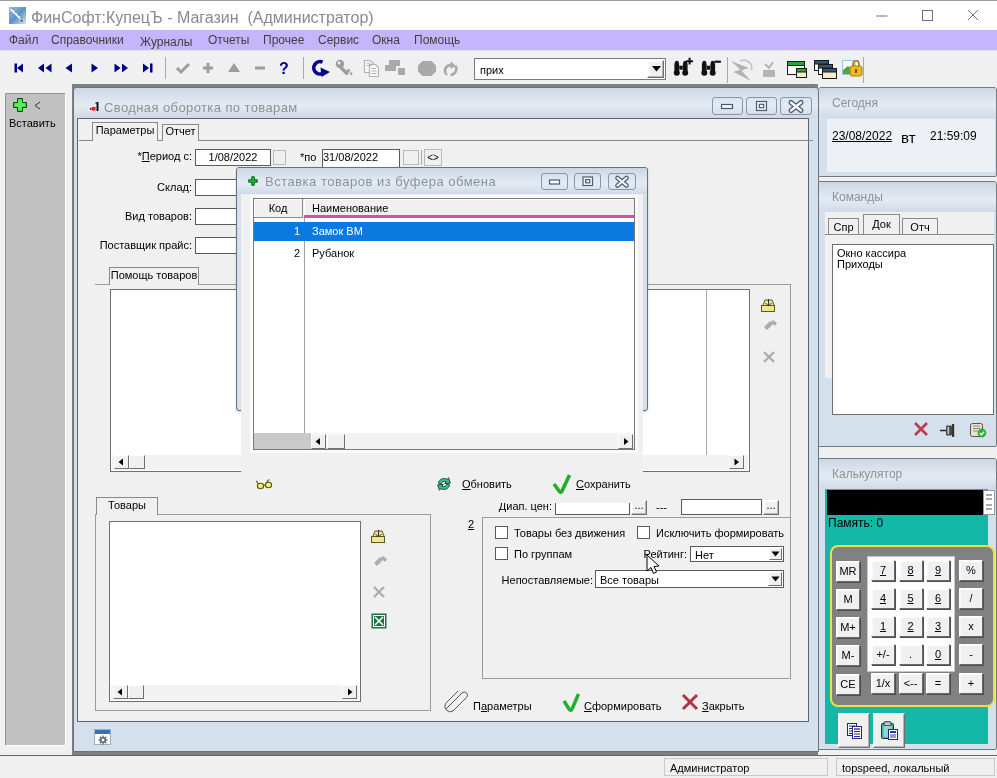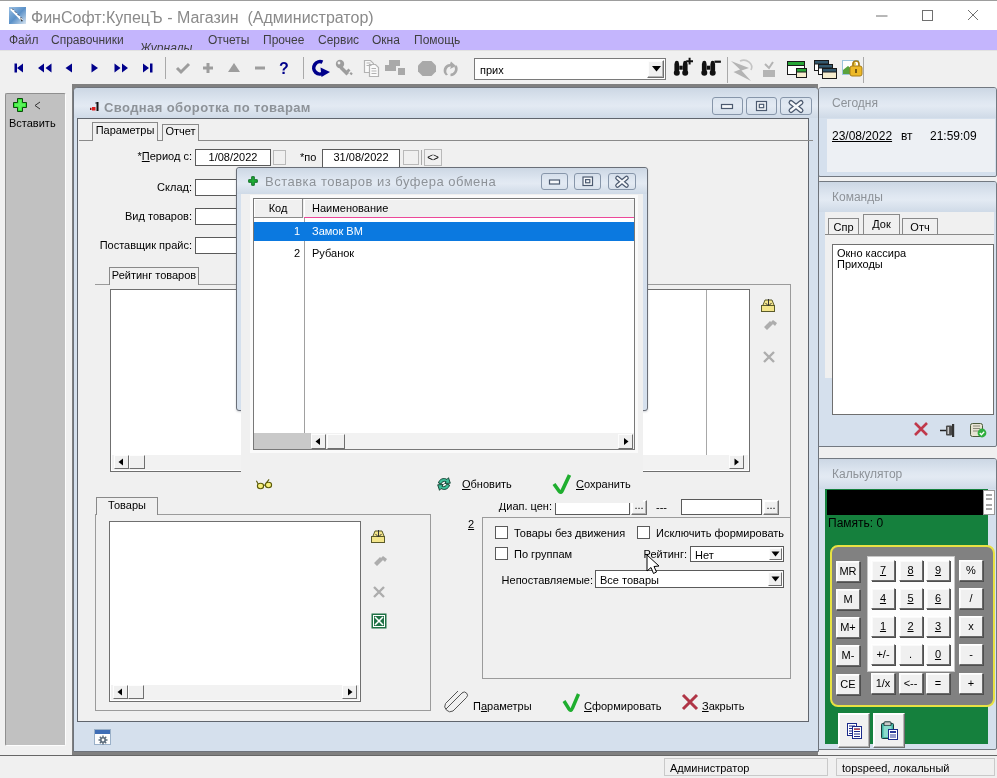--- a/index.html
+++ b/index.html
@@ -42,21 +42,21 @@
   <svg class="a" style="left:866px;top:0;" width="131" height="30" viewBox="0 0 131 30">
     <path d="M10 15 H21.5" stroke="#707070" stroke-width="1"></path>
     <rect x="56.5" y="9.5" width="10" height="10" fill="none" stroke="#707070" stroke-width="1"></rect>
     <path d="M102 9 L112 19 M112 9 L102 19" stroke="#707070" stroke-width="1"></path>
   </svg>
 </div>
 
 <div class="a" id="menubar" style="left:0;top:30px;width:997px;height:20px;background:#c4b5fd;color:#3f3f3f;font-size:12px;">
   <span class="a" style="left:9px;top:3px;">Файл</span>
   <span class="a" style="left:51px;top:3px;">Справочники</span>
-  <span class="a" style="left:140px;top:11px;font-style:italic;">Журналы</span>
+  <span class="a" style="left:140px;top:5px;">Журналы</span>
   <span class="a" style="left:208px;top:3px;">Отчеты</span>
   <span class="a" style="left:263px;top:3px;">Прочее</span>
   <span class="a" style="left:318px;top:3px;">Сервис</span>
   <span class="a" style="left:372px;top:3px;">Окна</span>
   <span class="a" style="left:414px;top:3px;">Помощь</span>
 </div>
 
 <div class="a" id="toolbar" style="left:0;top:50px;width:997px;height:34px;background:#f0f0f0;border-top:1px solid #e2e2e2;">
   <svg class="a" style="left:0;top:0;" width="997" height="33" viewBox="0 0 997 33">
     <g fill="#00008b">
@@ -173,21 +173,21 @@
   <div class="lbl" style="left:9px;top:33px;color:#000;">Вставить</div>
 </div>
 
 <div class="a" id="rightcol" style="left:818px;top:84px;width:179px;height:671px;background:#f0f0f0;"></div>
 <div class="a pnl" style="left:818px;top:87px;width:179px;height:90px;">
   <div class="cap" style="height:30px;">
         <span style="position:absolute;left:13px;top:8px;">Сегодня</span>
       </div>
   <div class="a" style="left:8px;top:31px;width:168px;height:53px;background:#edf0f4;">
     <span class="a" style="left:5px;top:10px;font-size:12px;text-decoration:underline;">23/08/2022</span>
-    <span class="a" style="left:74px;top:10px;font-size:12px;">вт</span>
+    <span class="a" style="left:74px;top:10px;font-size:15px;">вт</span>
     <span class="a" style="left:103px;top:10px;font-size:12px;">21:59:09</span>
   </div>
 </div>
 <div class="a pnl" style="left:817px;top:181px;width:180px;height:266px;">
   <div class="cap" style="height:30px;">
         <span style="position:absolute;left:14px;top:8px;">Команды</span>
       </div>
   <div class="a" style="left:7px;top:30px;width:169px;height:166px;background:#f0f0f0;">
     <div class="a" style="left:0px;top:21.5px;width:169px;height:1px;background:#898989;"></div>
     <div class="tab" style="left:3px;top:6px;width:31px;height:16px;line-height:17px;">Спр</div>
@@ -206,21 +206,21 @@
       <path d="M60 5 h7 M60 7.5 h7 M60 10 h7" stroke="#8a8a7a"></path>
       <circle cx="69" cy="12" r="4.4" fill="#2fae3e"></circle>
       <path d="M66.8 12 l1.6 1.7 l2.8 -3" stroke="#fff" stroke-width="1.3" fill="none"></path>
     </svg>
   </div>
 </div>
 <div class="a pnl" style="left:817px;top:458px;width:180px;height:292px;">
   <div class="cap" style="height:30px;">
         <span style="position:absolute;left:14px;top:8px;">Калькулятор</span>
       </div>
-  <div class="a" style="left:7px;top:30px;width:163px;height:255px;background:#15803d;">
+  <div class="a" style="left:7px;top:30px;width:163px;height:255px;background:#14b8a6;">
     <div class="a" style="left:2px;top:1px;width:156px;height:25px;background:#000;"></div>
     <div class="a" style="left:158px;top:1px;width:12px;height:25px;background:#fff;border:1px solid #9a9a9a;">
       <svg width="10" height="23">
             <path d="M2 4 h6 M2 8 h6 M2 14 h6 M2 18 h6" stroke="#555"></path>
           </svg>
     </div>
     <div class="lbl" style="left:3px;top:28px;font-size:12px;">Память: 0</div>
     <div class="a" style="left:5px;top:56px;width:165px;height:162px;background:#818181;border:2px solid #e8e243;border-radius:8px;">
       <div class="a" style="left:34.5px;top:9px;width:88px;height:116px;background:#fdfdfd;border:1px solid #c6c6c6;"></div>
       <div class="cbtn" style="left:4px;top:14px;">MR</div>
@@ -265,21 +265,21 @@
         <rect x="3.5" y="5" width="8" height="11" fill="#8adbcd"></rect>
         <rect x="8.5" y="8.5" width="9" height="10" fill="#fff" stroke="#1a2a8a"></rect>
         <rect x="10" y="10" width="6" height="2" fill="#2a3a9a"></rect>
         <path d="M10 14 h6 M10 16 h6" stroke="#2a3a9a"></path>
       </svg>
     </div>
   </div>
 </div>
 
 <div class="a" id="child" style="left:73px;top:87px;width:746px;height:665px;background:#d5e0ed;border:1px solid #6e737b;border-radius:5px 5px 0 0;">
-  <div class="cap" style="height:30px;background:linear-gradient(180deg,#ccd7e4 0%,#dfe7f1 45%,#e3eaf3 60%,#cfdae7 100%);border-radius:3px 3px 0 0;font-weight:bold;">
+  <div class="cap" style="height:30px;background:linear-gradient(180deg,#ccd7e4 0%,#dfe7f1 45%,#e3eaf3 60%,#cfdae7 100%);border-radius:3px 3px 0 0;">
     <svg class="a" style="left:16px;top:14px;" width="10" height="10" viewBox="0 0 10 10">
       <rect x="6.5" y="0" width="2" height="9" fill="#111"></rect>
       <path d="M5 1 l1.5 -1 v2 z" fill="#111"></path>
       <rect x="2" y="5" width="3.5" height="3.5" fill="#e02020"></rect>
       <rect x="0" y="5.8" width="1.5" height="2.2" fill="#8a1010"></rect>
     </svg>
     <span class="a" style="left:30px;top:12px;font-size:13px;letter-spacing:0.4px;">Сводная оборотка по товарам</span>
     <svg class="a" style="left:638px;top:9px;" width="104" height="19" viewBox="0 0 104 19">
       <g fill="none" stroke="#8796aa">
         <rect x="0.5" y="0.5" width="30" height="17" rx="2.5"></rect>
@@ -296,31 +296,31 @@
     </svg>
   </div>
   <div class="a" id="form" style="left:3px;top:30px;width:732px;height:604px;background:#f0f0f0;border:1px solid #60656d;">
     <div class="a" style="left:1px;top:21px;width:734px;height:1px;background:#8a8a8a;"></div>
     <div class="tab" style="left:14px;top:3px;width:66px;height:19px;line-height:15px;z-index:2;">Параметры</div>
     <div class="tab" style="left:84px;top:5px;width:37px;height:17px;line-height:13px;">Отчет</div>
     <div class="lbl" style="left:14px;top:31px;width:100px;text-align:right;">*<u>П</u>ериод с:</div>
     <div class="fld" style="left:117px;top:30px;width:76px;height:17px;text-align:center;">1/08/2022</div>
     <div class="a" style="left:195px;top:31px;width:13px;height:15px;background:#f0f0f0;border:1px solid #b9b9b9;"></div>
     <div class="lbl" style="left:222px;top:32px;">*по</div>
-    <div class="fld" style="left:244px;top:30px;width:78px;height:31px;text-align:center;">31/08/2022</div>
+    <div class="fld" style="left:244px;top:30px;width:78px;height:31px;text-align:left;">31/08/2022</div>
     <div class="a" style="left:325px;top:31px;width:16px;height:15px;background:#f0f0f0;border:1px solid #b9b9b9;"></div>
     <div class="a" style="left:343px;top:31px;width:1px;height:15px;background:#aaa;"></div>
     <div class="a" style="left:346px;top:30px;width:18px;height:17px;background:#f0f0f0;border:1px solid #b9b9b9;text-align:center;font-size:10px;line-height:15px;">&lt;&gt;</div>
     <div class="lbl" style="left:14px;top:62px;width:100px;text-align:right;">Склад:</div>
     <div class="fld" style="left:117px;top:60px;width:203px;height:17px;"></div>
     <div class="lbl" style="left:14px;top:91px;width:100px;text-align:right;">Вид товаров:</div>
     <div class="fld" style="left:117px;top:89px;width:203px;height:17px;"></div>
     <div class="lbl" style="left:14px;top:120px;width:100px;text-align:right;">Поставщик прайс:</div>
     <div class="fld" style="left:117px;top:118px;width:203px;height:17px;"></div>
-    <div class="tab" style="left:31px;top:148px;width:90px;height:18px;line-height:15px;z-index:2;">Рейтинг товаров</div>
+    <div class="tab" style="left:31px;top:148px;width:90px;height:18px;line-height:15px;z-index:2;">Помощь товаров</div>
     <div class="lbox" style="left:32px;top:170px;width:202px;height:183px;">
       <div class="a" style="left:1px;bottom:1px;width:198px;height:15px;background:#f2f2f2;">
         <div class="sb-btn" style="left:2px;top:0px;width:15px;height:14px;"><svg width="13" height="12">
                 <path d="M8 2.5 v7 l-4.5 -3.5 z" fill="#000"></path>
               </svg></div>
         <div class="sb-btn" style="left:17px;top:0px;width:16px;height:14px;"></div>
       </div>
     </div>
     <div class="lbox" style="left:428px;top:170px;width:244px;height:183px;">
       <div class="a" style="left:199px;top:0px;width:1px;height:166px;background:#a8a8a8;"></div>
@@ -442,21 +442,21 @@
         <rect x="44.6" y="6.6" width="4.2" height="3.2" fill="none"></rect>
       </g>
       <path d="M76.5 5 L85.5 12.5 M85.5 5 L76.5 12.5" stroke="#4c5a70" stroke-width="4.6" stroke-linecap="round"></path>
       <path d="M76.5 5 L85.5 12.5 M85.5 5 L76.5 12.5" stroke="#f6f8fb" stroke-width="2.2" stroke-linecap="round"></path>
     </svg>
   </div>
   <div class="a" style="left:4px;top:26px;width:402px;height:309px;background:#f0f0f0;">
     <div class="a" style="left:12px;top:4px;width:382px;height:252px;background:#fff;border:1px solid #787878;box-shadow:0 0 0 3px #fafafa;">
       <div class="a" style="left:0px;top:0px;width:380px;height:19px;background:#f0f0f0;">
         <div class="a" style="left:0;top:0;width:49px;height:19px;border-right:1px solid #8a8a8a;border-bottom:1px solid #8a8a8a;box-shadow:inset 1px 1px 0 #fff;text-align:center;line-height:19px;">Код</div>
-        <div class="a" style="left:50px;top:0;width:330px;height:19px;border-bottom:1px solid #ec4899;box-shadow:inset 1px 1px 0 #fff;line-height:19px;"><span style="margin-left:8px;">Наименование</span></div>
+        <div class="a" style="left:50px;top:0;width:330px;height:19px;border-bottom:3px solid #ec4899;box-shadow:inset 1px 1px 0 #fff;line-height:19px;"><span style="margin-left:8px;">Наименование</span></div>
       </div>
       <div class="a" style="left:50px;top:19px;width:1px;height:215px;background:#a0a0a0;"></div>
       <div class="a" style="left:0px;top:23px;width:380px;height:19px;background:#0b79e0;color:#fff;line-height:19px;">
         <span class="a" style="left:0;width:46px;text-align:right;">1</span>
             <span class="a" style="left:58px;">Замок ВМ</span>
       </div>
       <div class="a" style="left:0px;top:45px;width:380px;height:19px;line-height:19px;">
         <span class="a" style="left:0;width:46px;text-align:right;">2</span>
             <span class="a" style="left:58px;">Рубанок</span>
       </div>

